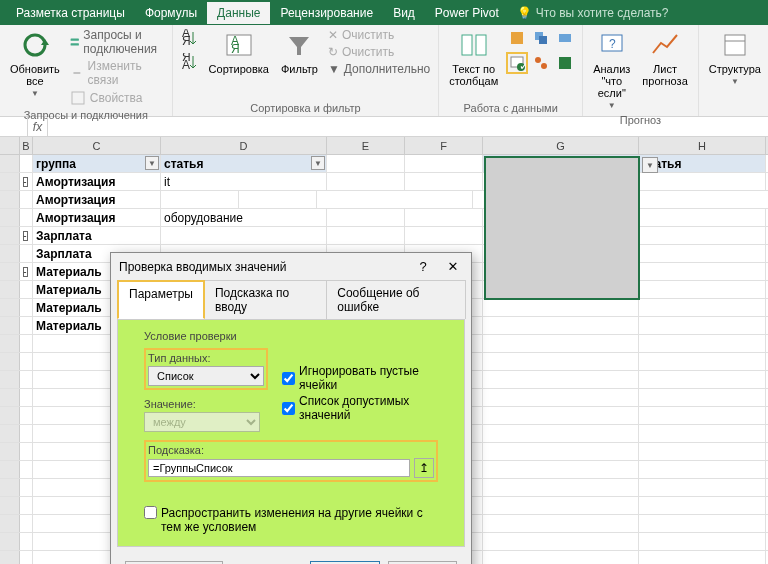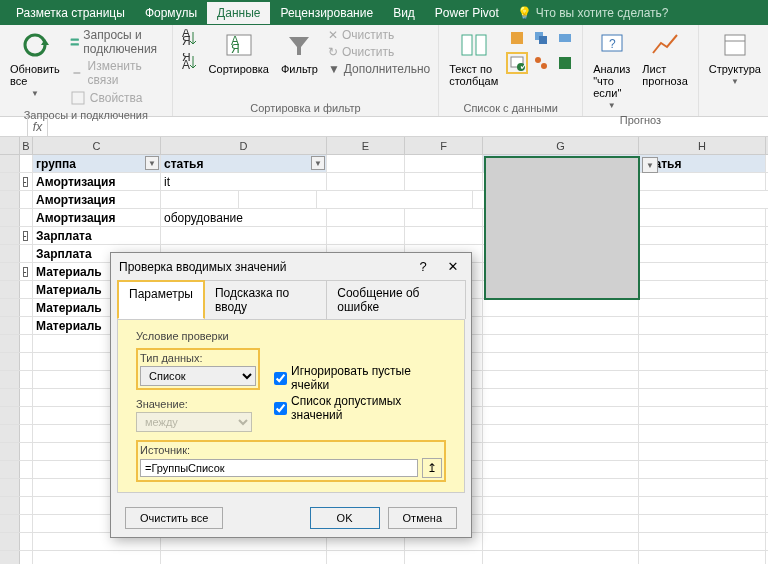--- a/index.html
+++ b/index.html
@@ -7,21 +7,21 @@
 .ribbon-tabs { background: #217346; height: 25px; display: flex; align-items: center; padding-left: 6px; }
 .ribbon-tabs .tab { color: #fff; padding: 4px 10px; cursor: pointer; }
 .ribbon-tabs .tab.active { background: #f3f3f3; color: #217346; }
 .ribbon-tabs .tell-me { color: #c5e0d1; margin-left: 8px; display: flex; align-items: center; gap: 4px; }
 .ribbon { background: #f3f3f3; border-bottom: 1px solid #d4d4d4; height: 92px; display: flex; }
 .group { border-right: 1px solid #e1e1e1; padding: 2px 6px 0; display: flex; flex-direction: column; justify-content: space-between; }
 .group-body { display: flex; align-items: flex-start; gap: 4px; }
 .group-label { text-align: center; color: #666; font-size: 11px; padding: 2px 0; }
 .big-btn { display: flex; flex-direction: column; align-items: center; padding: 2px 4px; gap: 2px; cursor: pointer; }
 .big-btn .icon { width: 32px; height: 32px; }
-.big-btn .lbl { font-size: 11px; line-height: 1.1; }
+.big-btn .lbl { font-size: 11px; text-align: center; line-height: 1.1; }
 .med-col { display: flex; flex-direction: column; gap: 1px; }
 .med-btn { display: flex; align-items: center; gap: 4px; padding: 1px 2px; font-size: 11px; color: #666; cursor: pointer; }
 .med-btn .icon { width: 16px; height: 16px; }
 .disabled { color: #aaa; }
 .small-row { display: flex; gap: 2px; }
 .small-btn { width: 22px; height: 22px; display: flex; align-items: center; justify-content: center; cursor: pointer; }
 .formula-bar { height: 20px; border-bottom: 1px solid #d4d4d4; display: flex; align-items: center; }
 .name-box { width: 28px; border-right: 1px solid #d4d4d4; height: 100%; }
 .fx { width: 20px; text-align: center; font-style: italic; color: #666; border-right: 1px solid #d4d4d4; height: 100%; display: flex; align-items: center; justify-content: center; }
 .grid { position: relative; }
@@ -35,21 +35,21 @@
 .outline-btn { width: 10px; height: 10px; border: 1px solid #666; display: inline-flex; align-items: center; justify-content: center; font-size: 9px; margin-right: 2px; }
 .sel-range { position: absolute; border: 2px solid #217346; background: #d0d0d0; pointer-events: none; }
 .dropdown-handle { position: absolute; width: 16px; height: 16px; border: 1px solid #999; background: #f2f2f2; display: flex; align-items: center; justify-content: center; }
 .dialog { position: absolute; left: 110px; top: 252px; width: 362px; background: #f0f0f0; border: 1px solid #888; box-shadow: 3px 3px 12px rgba(0,0,0,0.3); }
 .dialog-title { display: flex; justify-content: space-between; align-items: center; padding: 6px 8px; font-size: 12px; }
 .title-btns { display: flex; gap: 10px; }
 .title-btns span { cursor: pointer; font-size: 13px; width: 20px; text-align: center; }
 .dlg-tabs { display: flex; background: #fff; border-bottom: 1px solid #ccc; margin: 0 6px; }
 .dlg-tab { padding: 5px 10px; border: 1px solid #ccc; border-bottom: none; margin-right: -1px; background: #f0f0f0; cursor: pointer; }
 .dlg-tab.active { background: #fff; border: 2px solid #f0c046; border-bottom: 1px solid #fff; position: relative; z-index: 1; }
-.dlg-body { padding: 10px 18px; background: #fef9c3; margin: 0 6px 6px; border: 1px solid #ccc; border-top: none; }
+.dlg-body { padding: 10px 26px; background: #bef264; margin: 0 6px 6px; border: 1px solid #ccc; border-top: none; }
 .field-label { font-size: 11px; color: #444; margin-bottom: 2px; }
 .boxed { border: 2px solid #f0c046; padding: 2px; display: inline-block; }
 select, input[type=text] { border: 1px solid #aaa; padding: 2px 4px; font-size: 11px; }
 .src-row { display: flex; align-items: center; gap: 4px; }
 .src-row input { flex: 1; }
 .checkbox-row { display: flex; align-items: center; gap: 4px; font-size: 11px; margin: 2px 0; }
 .dlg-footer { display: flex; justify-content: space-between; padding: 8px 14px; }
 .dlg-footer button { padding: 4px 14px; border: 1px solid #aaa; background: #f0f0f0; cursor: pointer; font-size: 11px; }
 svg { display: block; }
 .chev { font-size: 8px; color: #666; }
@@ -201,21 +201,21 @@
               </svg>
             </div>
           <div class="small-btn">
               <svg width="16" height="16">
                 <rect x="2" y="2" width="12" height="12" fill="#2a7d3f"></rect>
               </svg>
             </div>
         </div>
       </div>
     </div>
-    <div class="group-label">Список с данными</div>
+    <div class="group-label">Работа с данными</div>
   </div>
 
   <div class="group">
     <div class="group-body">
       <div class="big-btn">
         <svg class="icon" viewBox="0 0 32 32">
             <rect x="6" y="6" width="20" height="16" fill="#fff" stroke="#4178b5"></rect>
             <text x="13" y="19" font-size="11" fill="#4178b5">?</text>
           </svg>
         <div class="lbl" style="white-space:pre-line">Анализ "что
@@ -544,28 +544,32 @@
             <input type="checkbox" checked="" style="">
             <span>Игнорировать пустые ячейки</span>
           </label>
         <label class="checkbox-row">
             <input type="checkbox" checked="" style="">
             <span>Список допустимых значений</span>
           </label>
       </div>
     </div>
     <div class="boxed" style="margin-top:8px;display:block">
-      <div class="field-label">Источник:</div>
+      <div class="field-label">Подсказка:</div>
       <div class="src-row">
         <input type="text" style="width: 290px;" value="=ГруппыСписок">
         <div class="small-btn" style="border:1px solid #aaa;width:20px;height:20px">
             <span>↥</span>
           </div>
       </div>
     </div>
+    <label class="checkbox-row" style="margin-top:24px;align-items:flex-start">
+      <input type="checkbox" style="">
+        <span style="max-width:280px">Распространить изменения на другие ячейки с тем же условием</span>
+    </label>
   </div>
   <div class="dlg-footer">
     <button>Очистить все</button>
     <div style="display:flex;gap:8px">
       <button style="border:1px solid #2a7ab0;min-width:70px">OK</button>
       <button>Отмена</button>
     </div>
   </div>
 </div>
 

